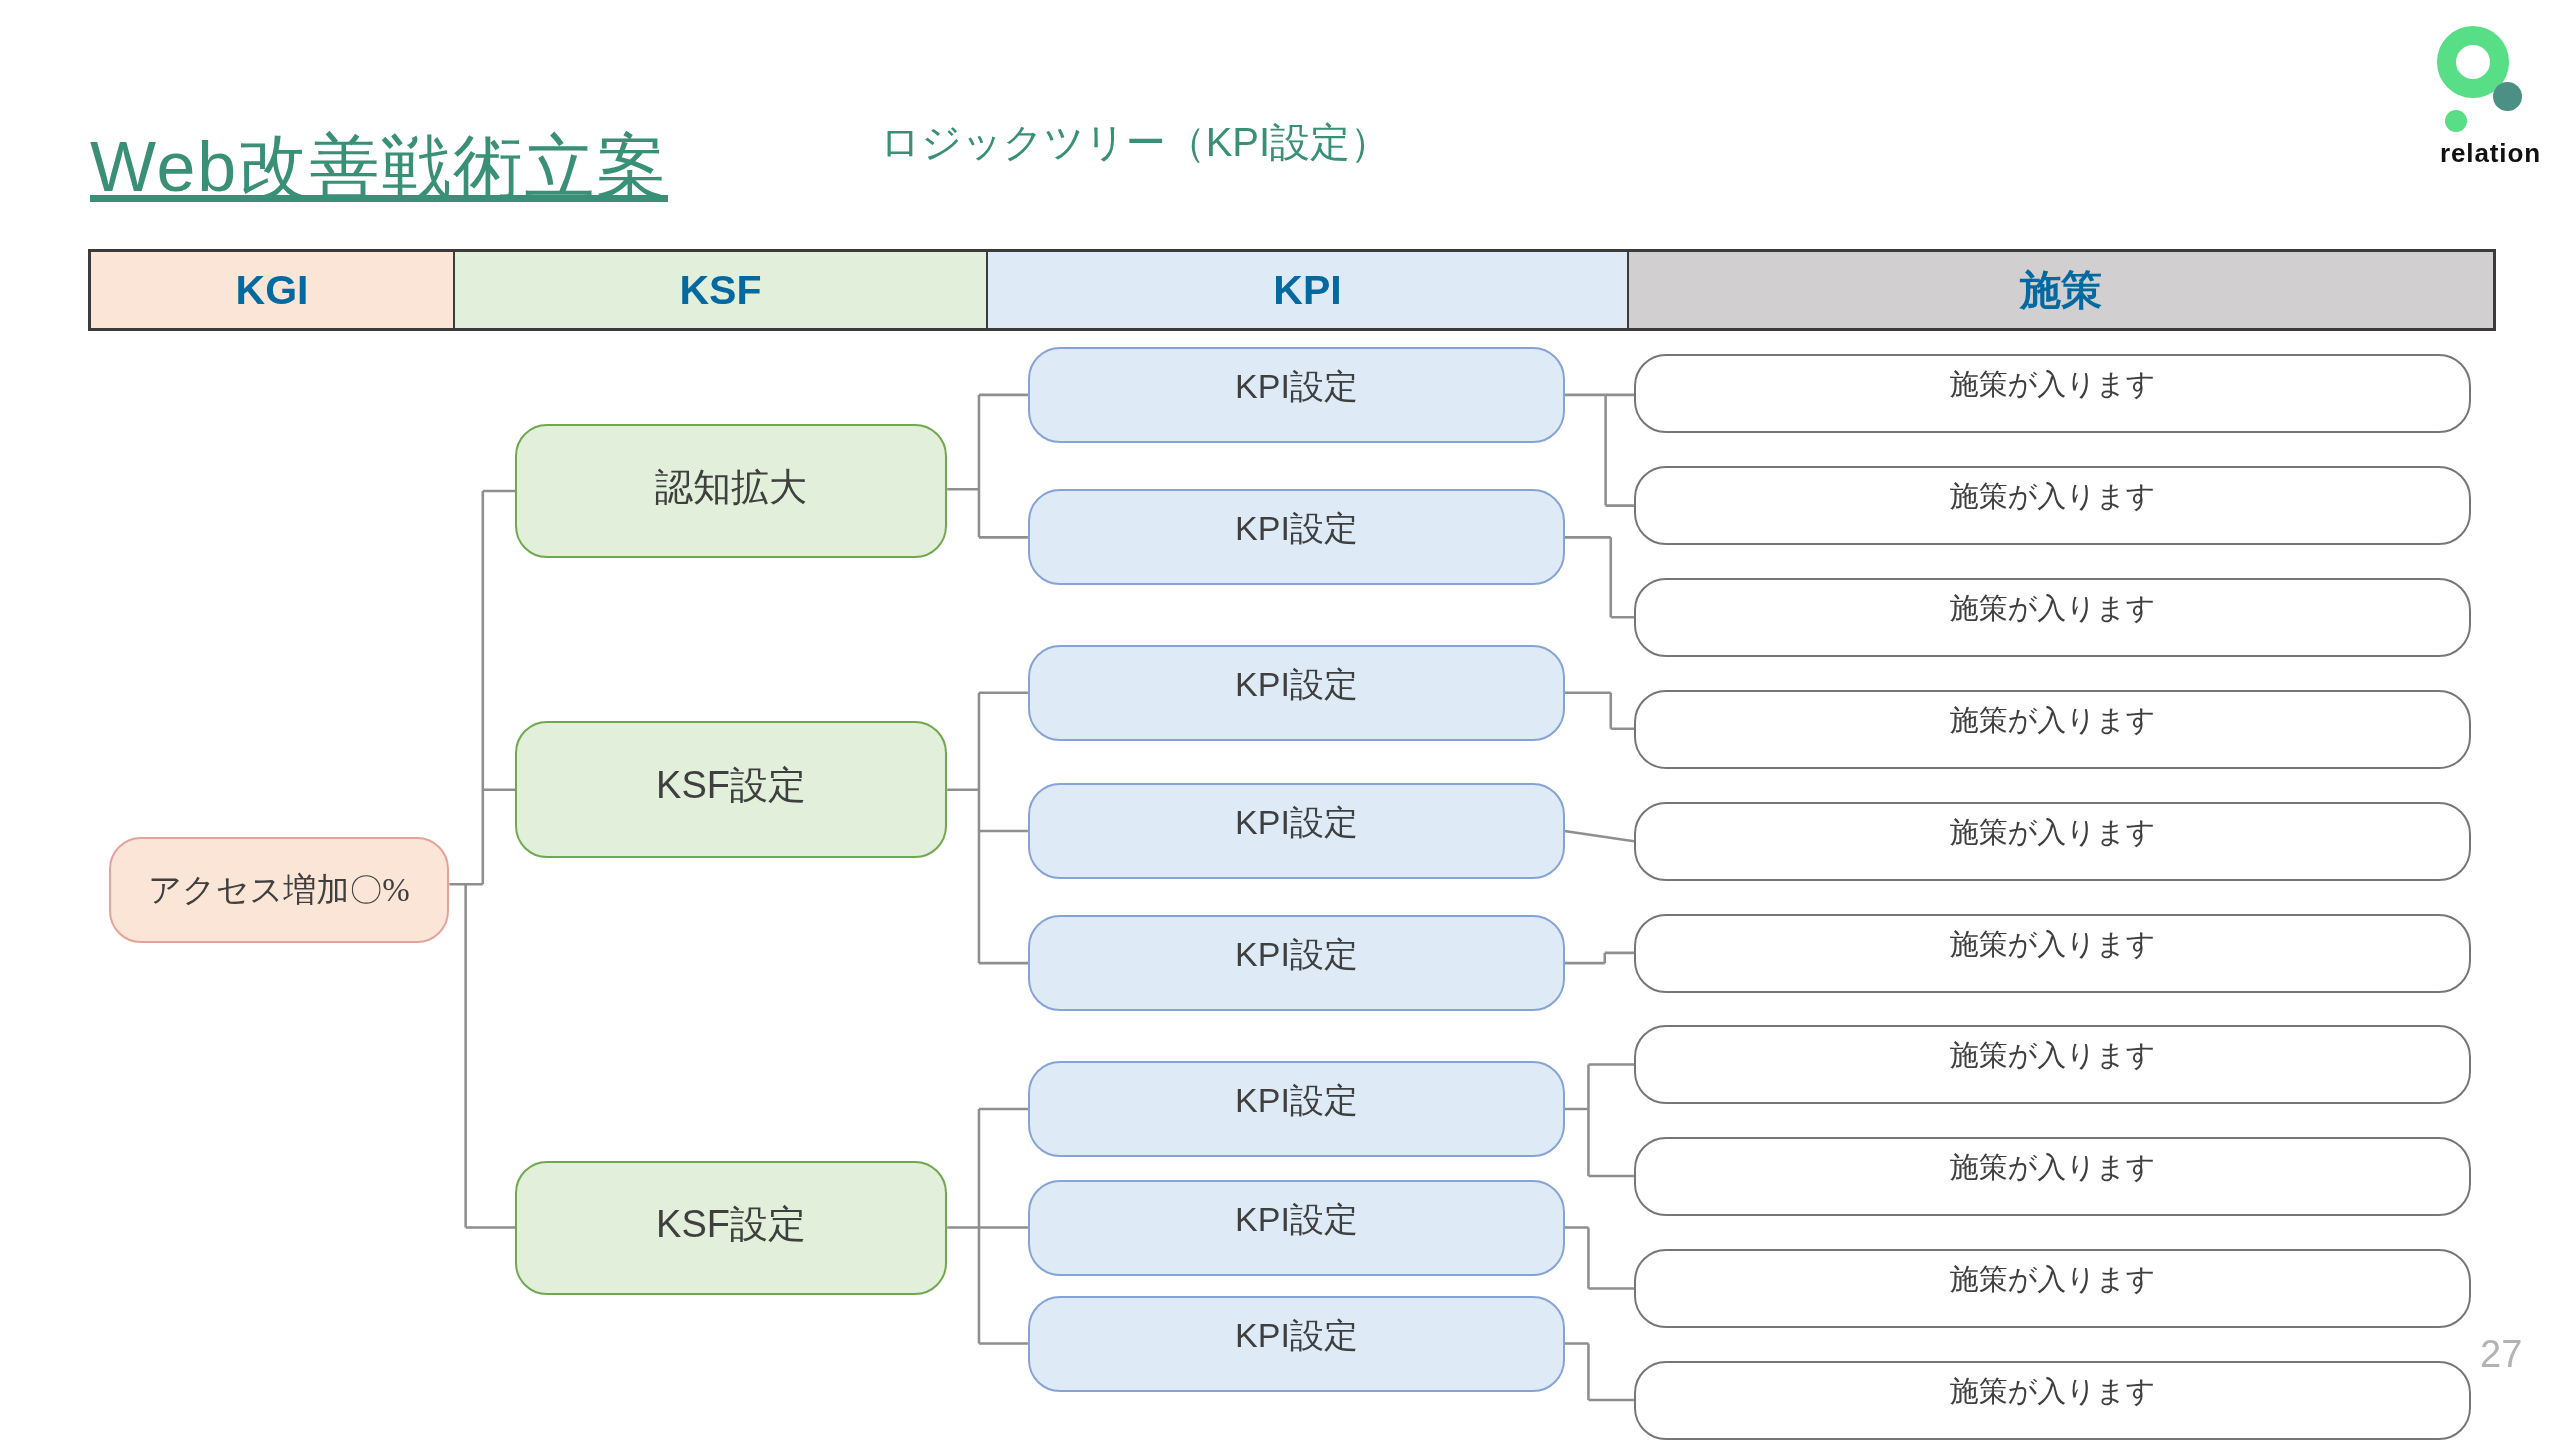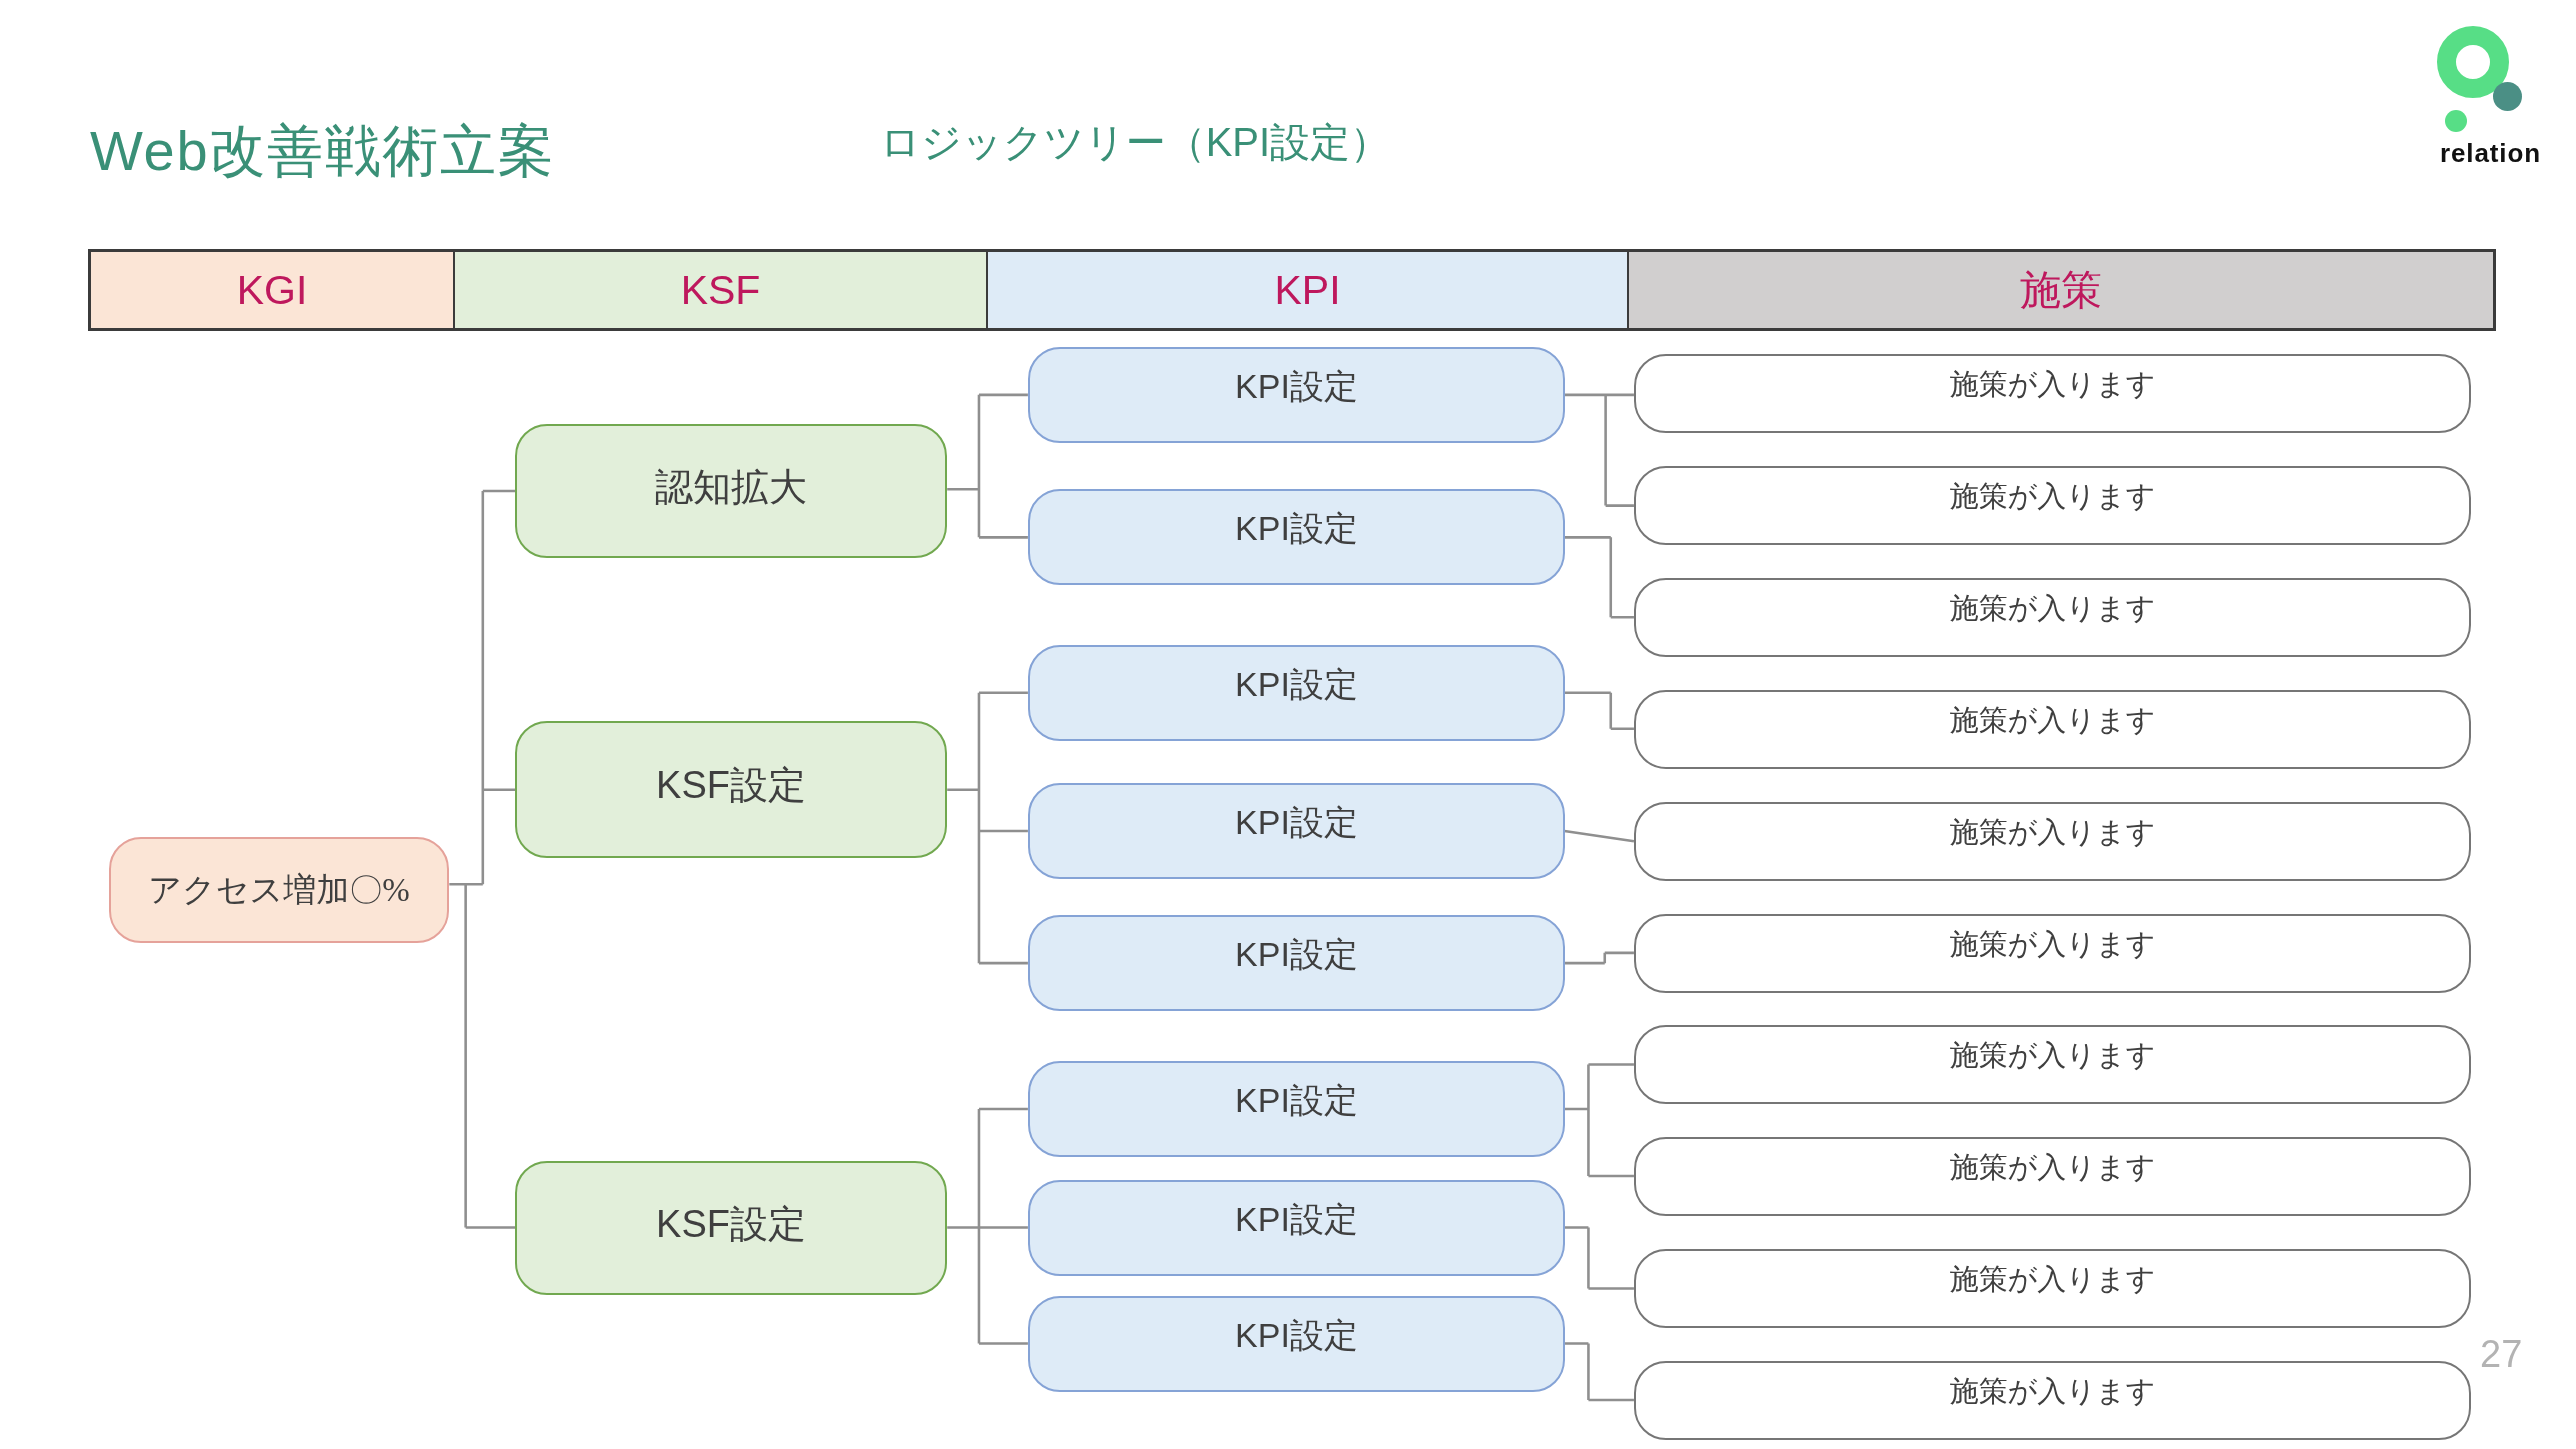--- a/index.html
+++ b/index.html
@@ -1,41 +1,41 @@
 <!DOCTYPE html>
 <html style="--accent: #3A9077; --line: #8F8F8F; --kgi_fill: #FBE5D6; --kgi_border: #E5A29A; --ksf_fill: #E2EFDA; --ksf_border: #71A84F; --kpi_fill: #DEEBF7; --kpi_border: #85A3D6; --action_fill: #FFFFFF; --action_border: #767676; --header_gray: #D1CFCF; --header_border: #3B3B3B; --text_dark: #3F3F3F; --page_gray: #B3B3B3; --logo_green: #57DE86; --logo_teal: #4B8F85;font-size:13.7px"><head>
 <meta charset="utf-8">
 <style>
   html,body{margin:0;padding:0;background:#fff;}
   #stage{position:relative;width:2576px;height:1449px;background:#ffffff;overflow:hidden;
          font-family:"Liberation Sans","DejaVu Sans",sans-serif;}
   *{box-sizing:border-box;}
 
   
-  .title{position:absolute;left:90px;top:82px;font-size:56px;line-height:1.1;
-         color:var(--accent);letter-spacing:1.7px;font-weight:400;}
+  .title{position:absolute;left:90px;top:82px;font-size:70px;line-height:1.1;
+         color:var(--accent);letter-spacing:1.7px;font-weight:400;text-decoration:underline;}
   .subtitle{position:absolute;left:880px;top:120px;font-size:40px;line-height:1.1;
             color:var(--accent);font-weight:400;}
 
   
   .logo{position:absolute;left:2421px;top:15.5px;width:155px;height:155px;}
   .logo .ring{position:absolute;left:15.5px;top:10.3px;width:72px;height:72px;border-radius:50%;
               border:19px solid var(--logo_green);}
   .logo .teal{position:absolute;left:72px;top:66px;width:29px;height:29px;border-radius:50%;
               background:var(--logo_teal);}
   .logo .dot{position:absolute;left:24px;top:94px;width:22px;height:22px;border-radius:50%;
              background:var(--logo_green);}
   .logo .word{position:absolute;left:0;top:122px;width:120px;text-align:right;
               font-size:26px;font-weight:bold;color:#111;letter-spacing:0.9px;}
 
   
   #header-row{position:absolute;left:88px;top:249px;height:82px;display:flex;
               border:3.4px solid var(--header_border);}
   .hcell{height:100%;display:flex;align-items:center;justify-content:center;
-         font-size:41px;font-weight:normal;color:#be185d;border-left:2.6px solid var(--header_border);}
+         font-size:41px;font-weight:bold;color:#0369a1;border-left:2.6px solid var(--header_border);}
   .hcell:first-child{border-left:none;}
 
   
   #connectors{position:absolute;left:0;top:0;}
 
   
   .node{position:absolute;display:flex;align-items:center;justify-content:center;
         text-align:center;color:var(--text_dark);border-radius:32px;}
   .kgi-node{background:var(--kgi_fill);border:2.6px solid var(--kgi_border);font-size:33px;}
   .ksf-node{background:var(--ksf_fill);border:2.6px solid var(--ksf_border);font-size:38px;padding-bottom:8px;}

